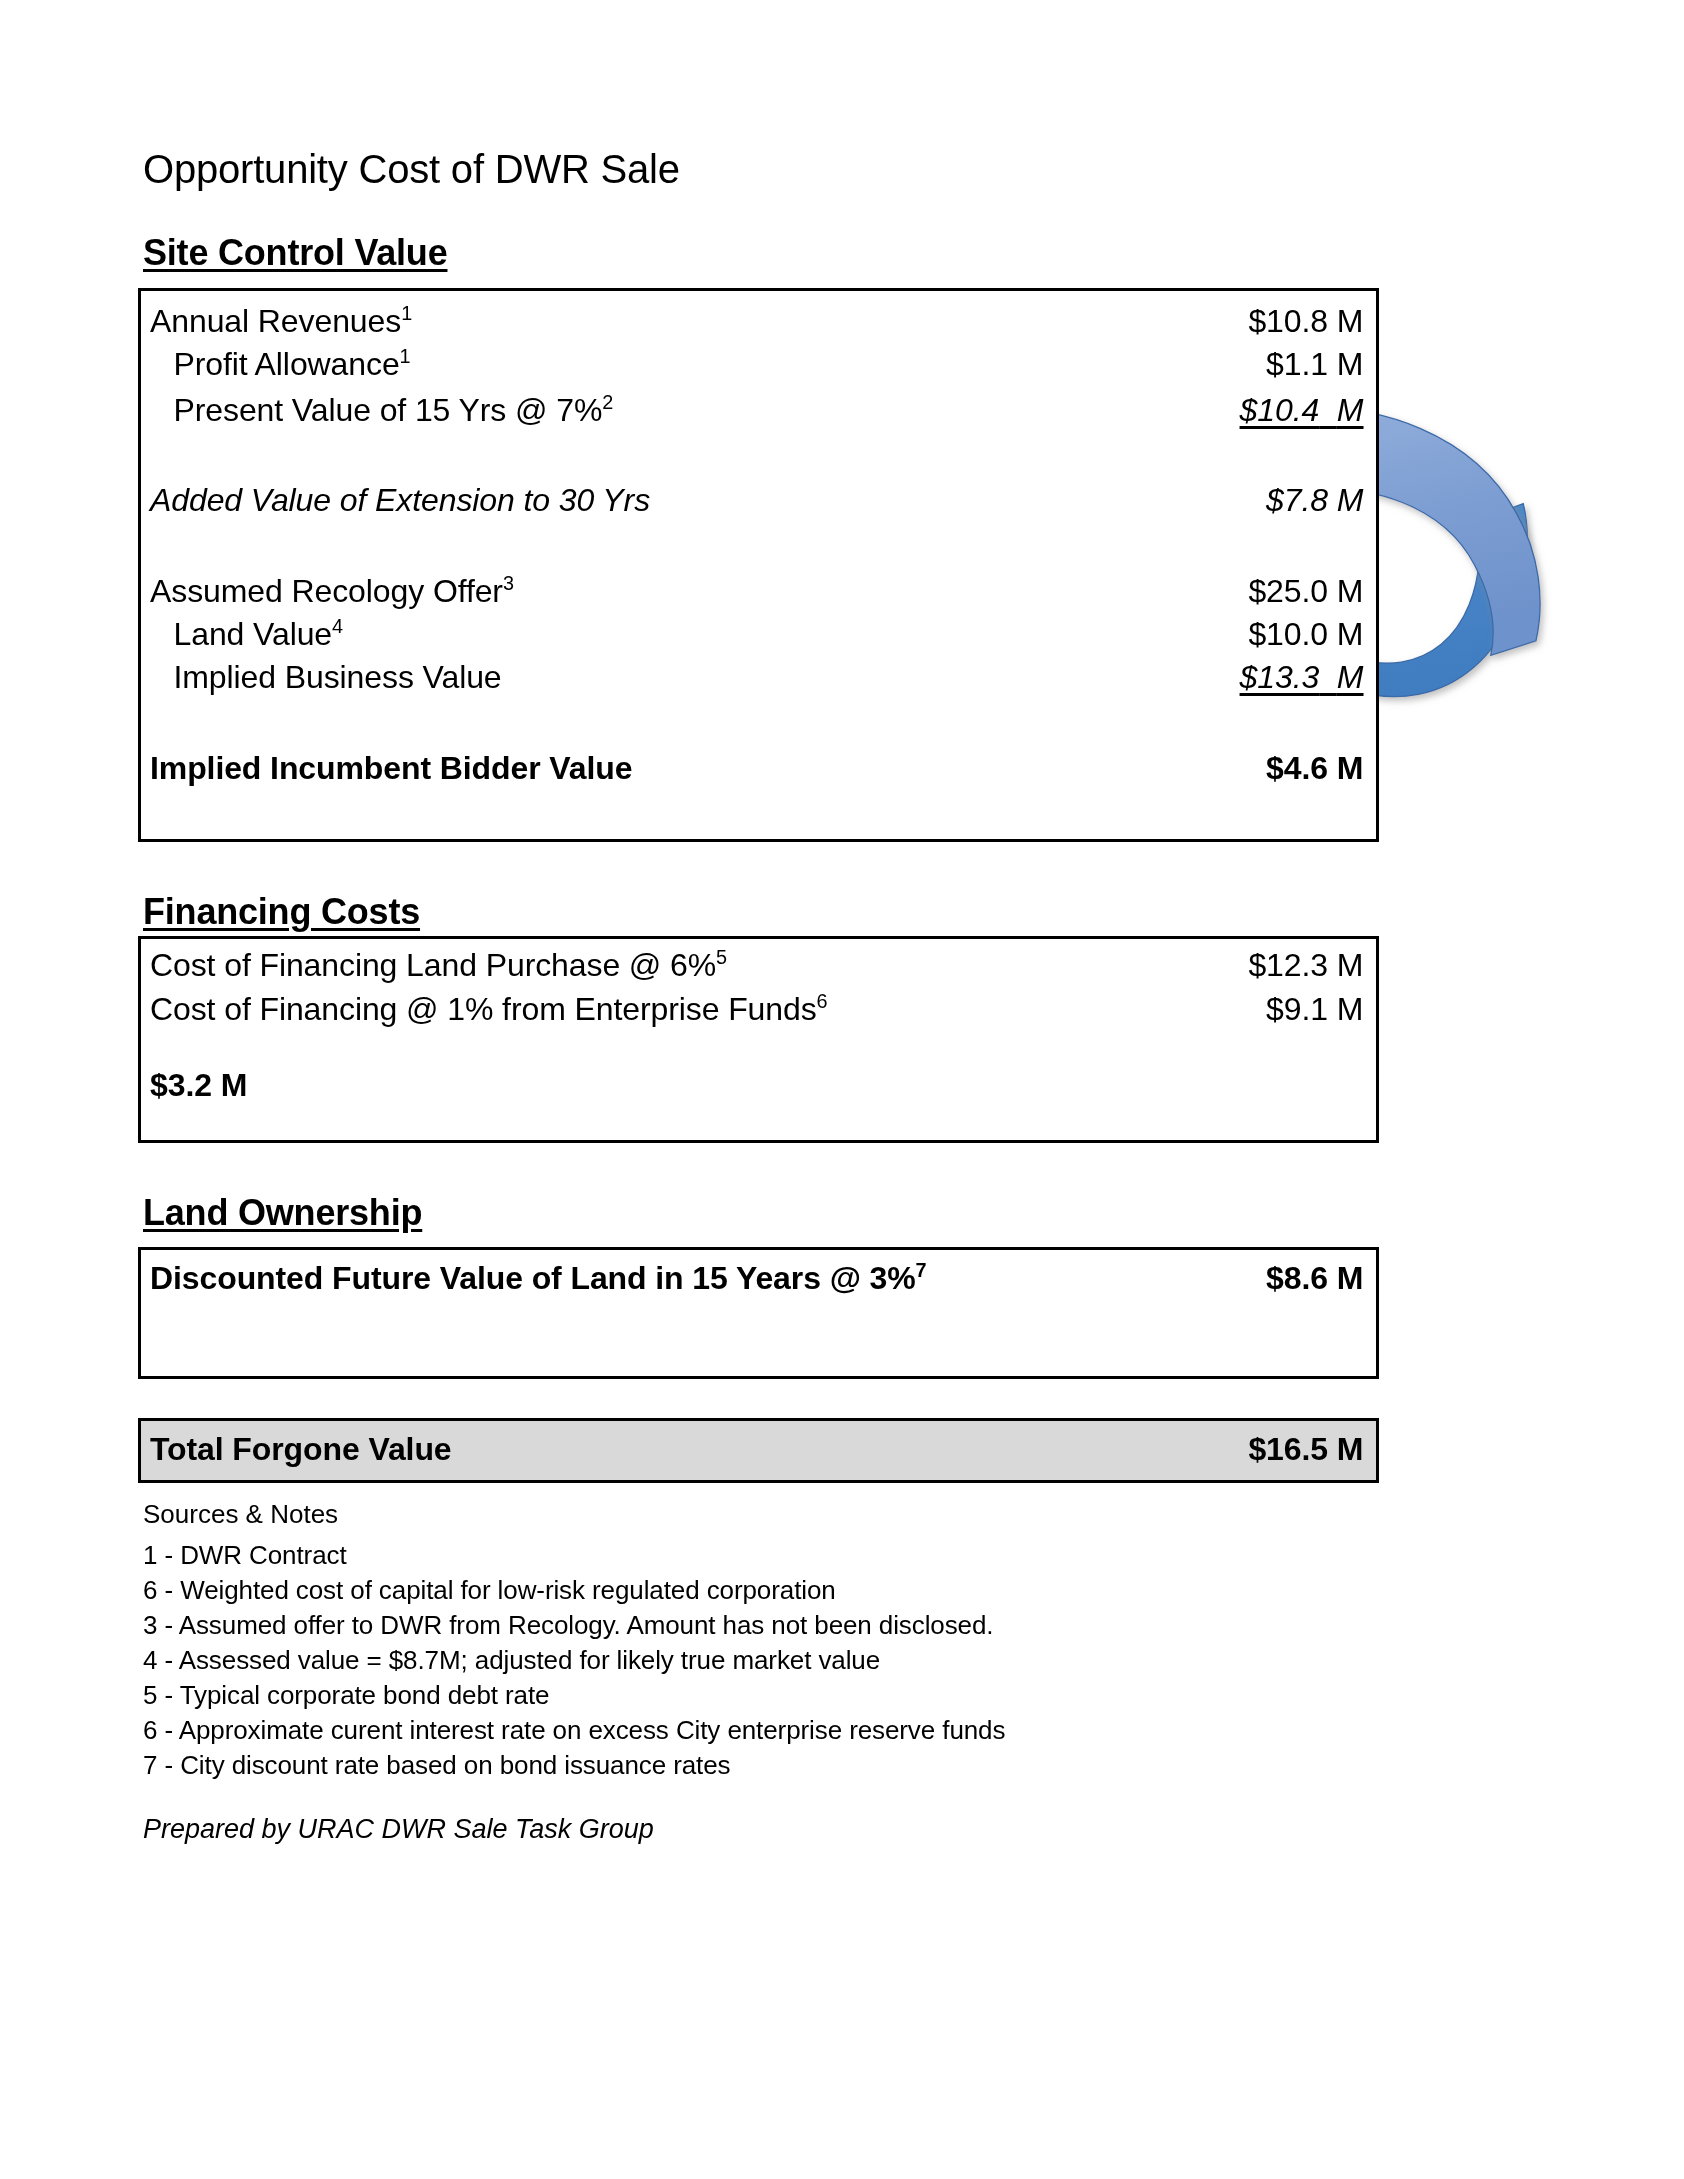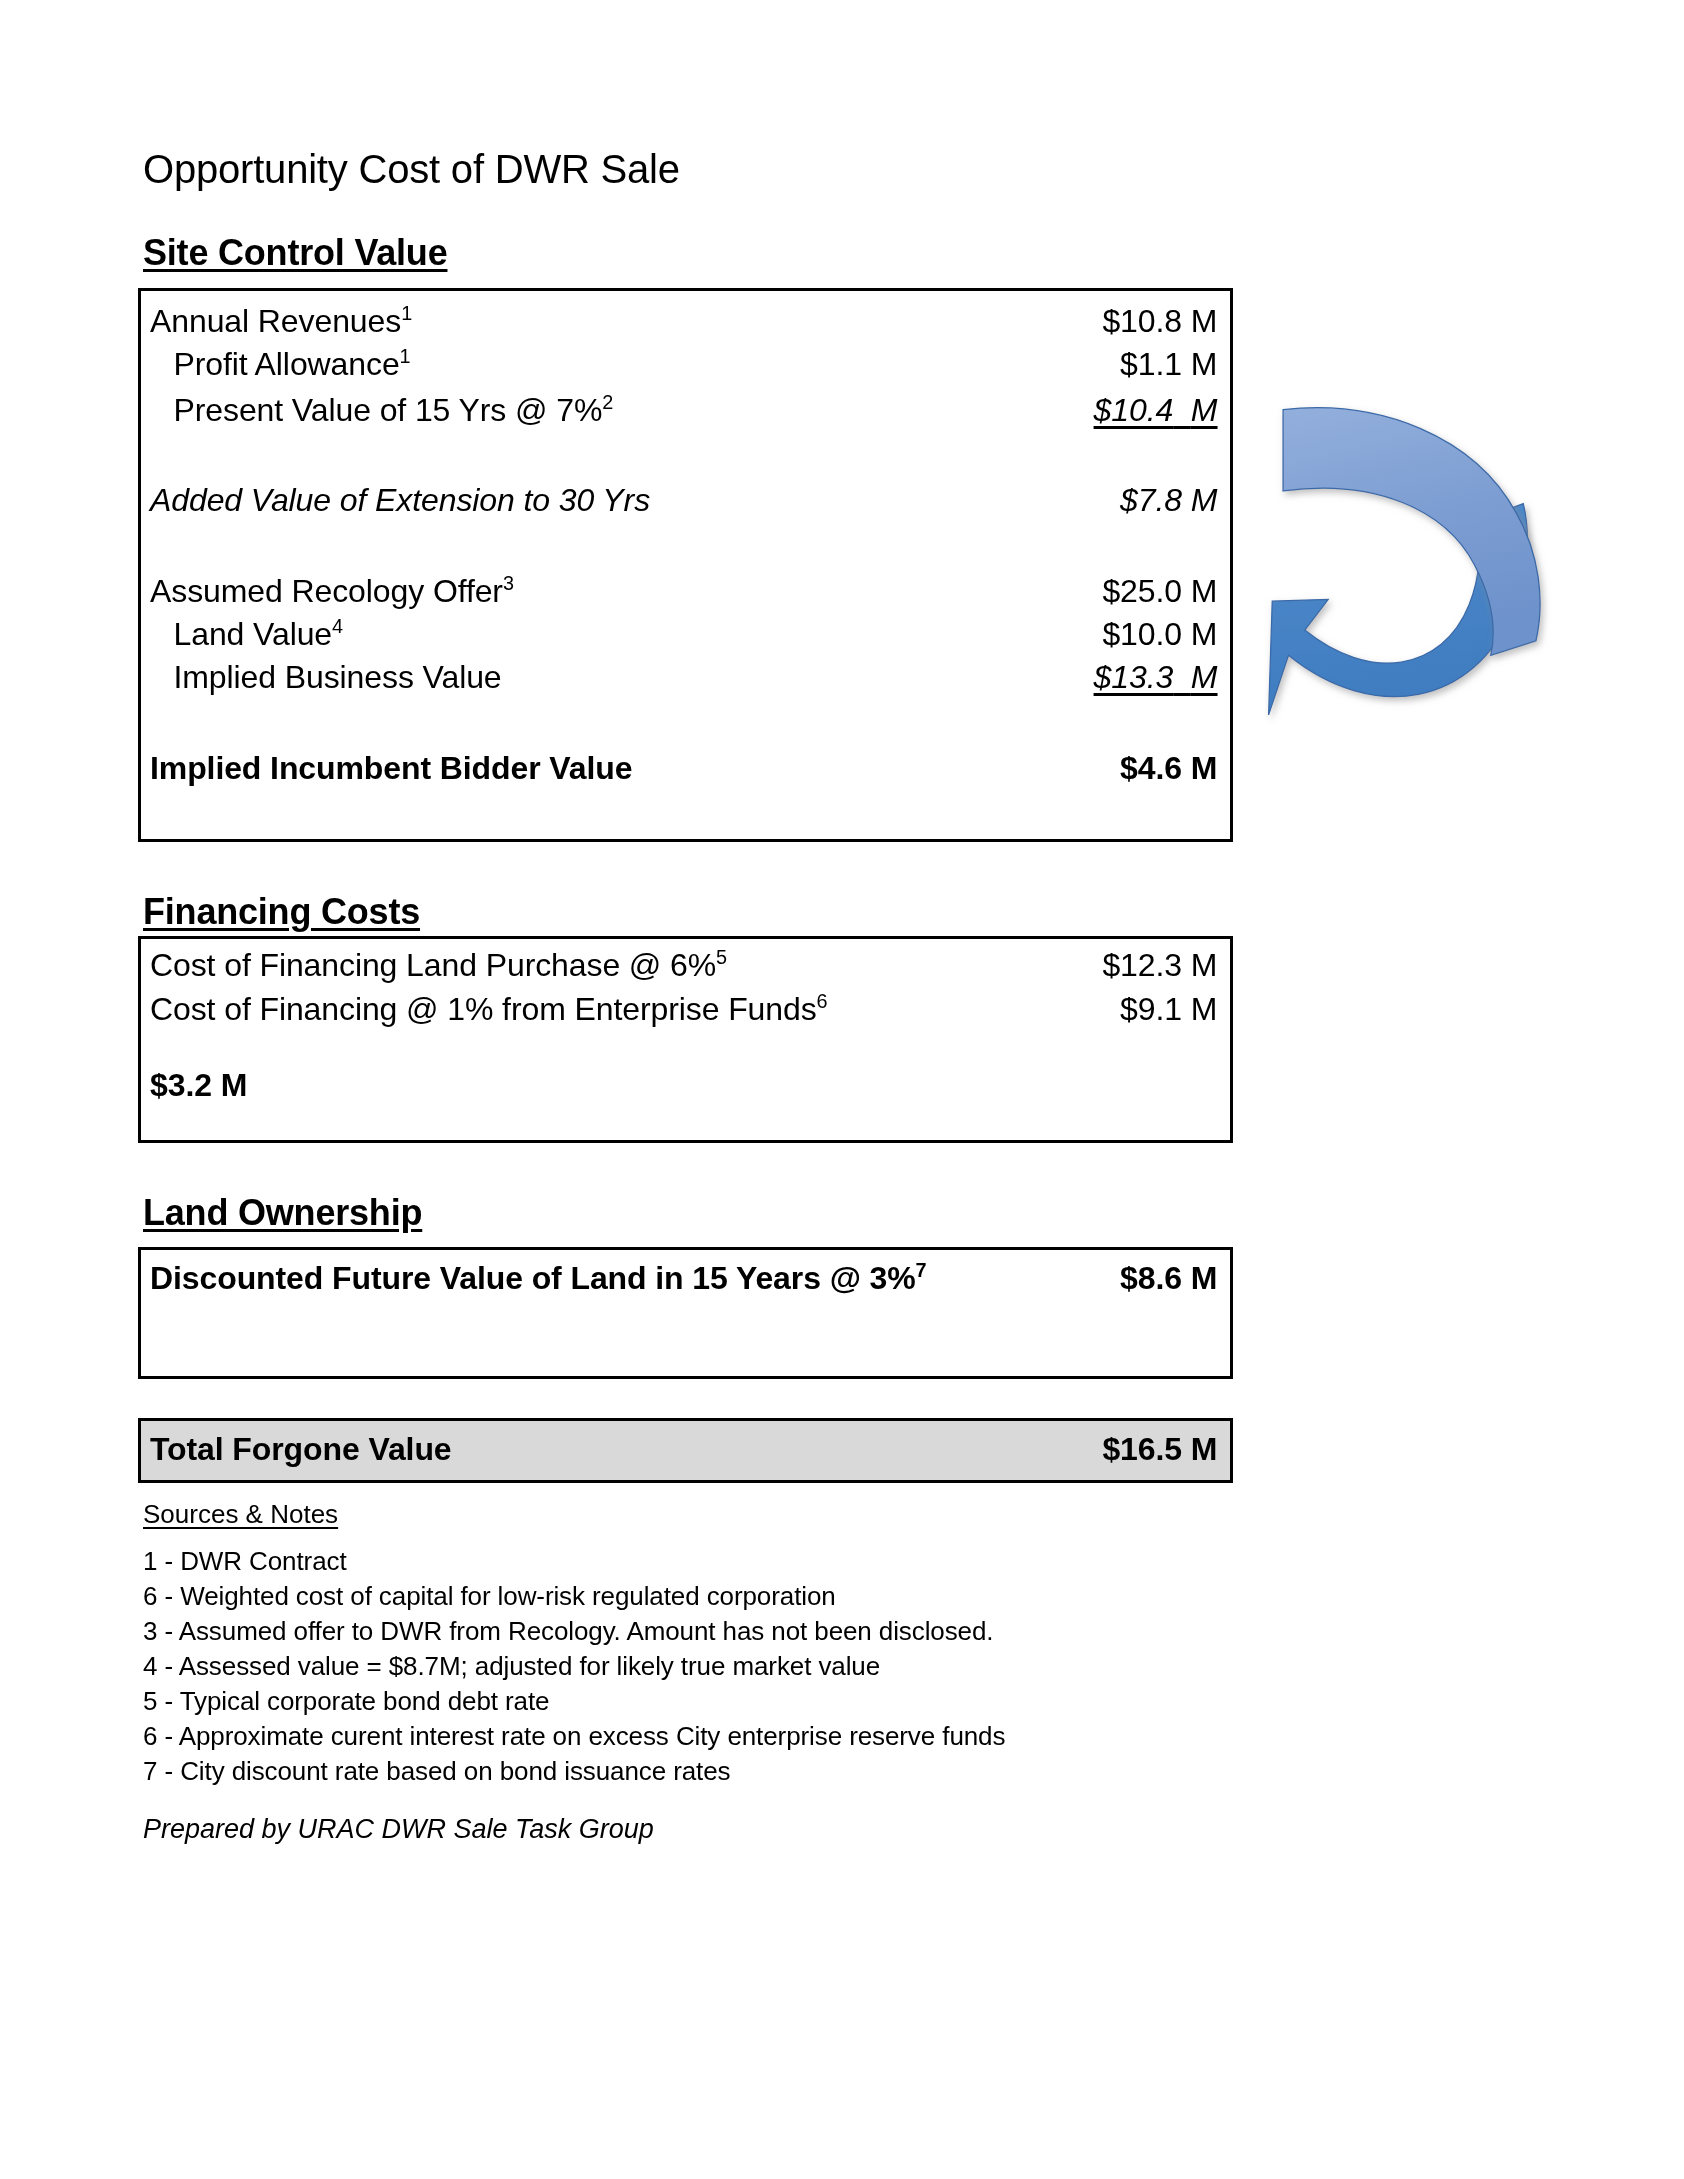--- a/index.html
+++ b/index.html
@@ -43,21 +43,21 @@
     background: #ffffff;
   }
   .sh-site   { left: 143px; top: 232px; }
   .sh-fin    { left: 143px; top: 891px; }
   .sh-land   { left: 143px; top: 1192px; }
 
   
   .tbl {
     position: absolute;
     left: 138px;
-    width: 1095px;
+    width: 1241px;
     box-sizing: border-box;
     border: 3.6px solid #000000;
     background: #ffffff;
     z-index: 2;
   }
   .tbl-site { top: 288px;  height: 554px; }
   .tbl-fin  { top: 936px; height: 207px; }
   .tbl-land { top: 1247px; height: 132px; }
   .tbl-total{
     top: 1418px;
@@ -136,24 +136,23 @@
   
   .notes {
     position: absolute;
     left: 143px;
     top: 1496px;
     width: 1266px;
   }
   .notes-title {
     font-size: 26px;
     line-height: 36px;
-    text-decoration: underline;
     text-underline-offset: 3.6px;
     display: inline-block;
-    margin-bottom: 12px;
+    margin-bottom: 6px;
   }
   .note-line {
     font-size: 26px;
     line-height: 35px;
     white-space: nowrap;
     letter-spacing: -0.1px;
   }
   .prepared {
     position: absolute;
     left: 143px;

